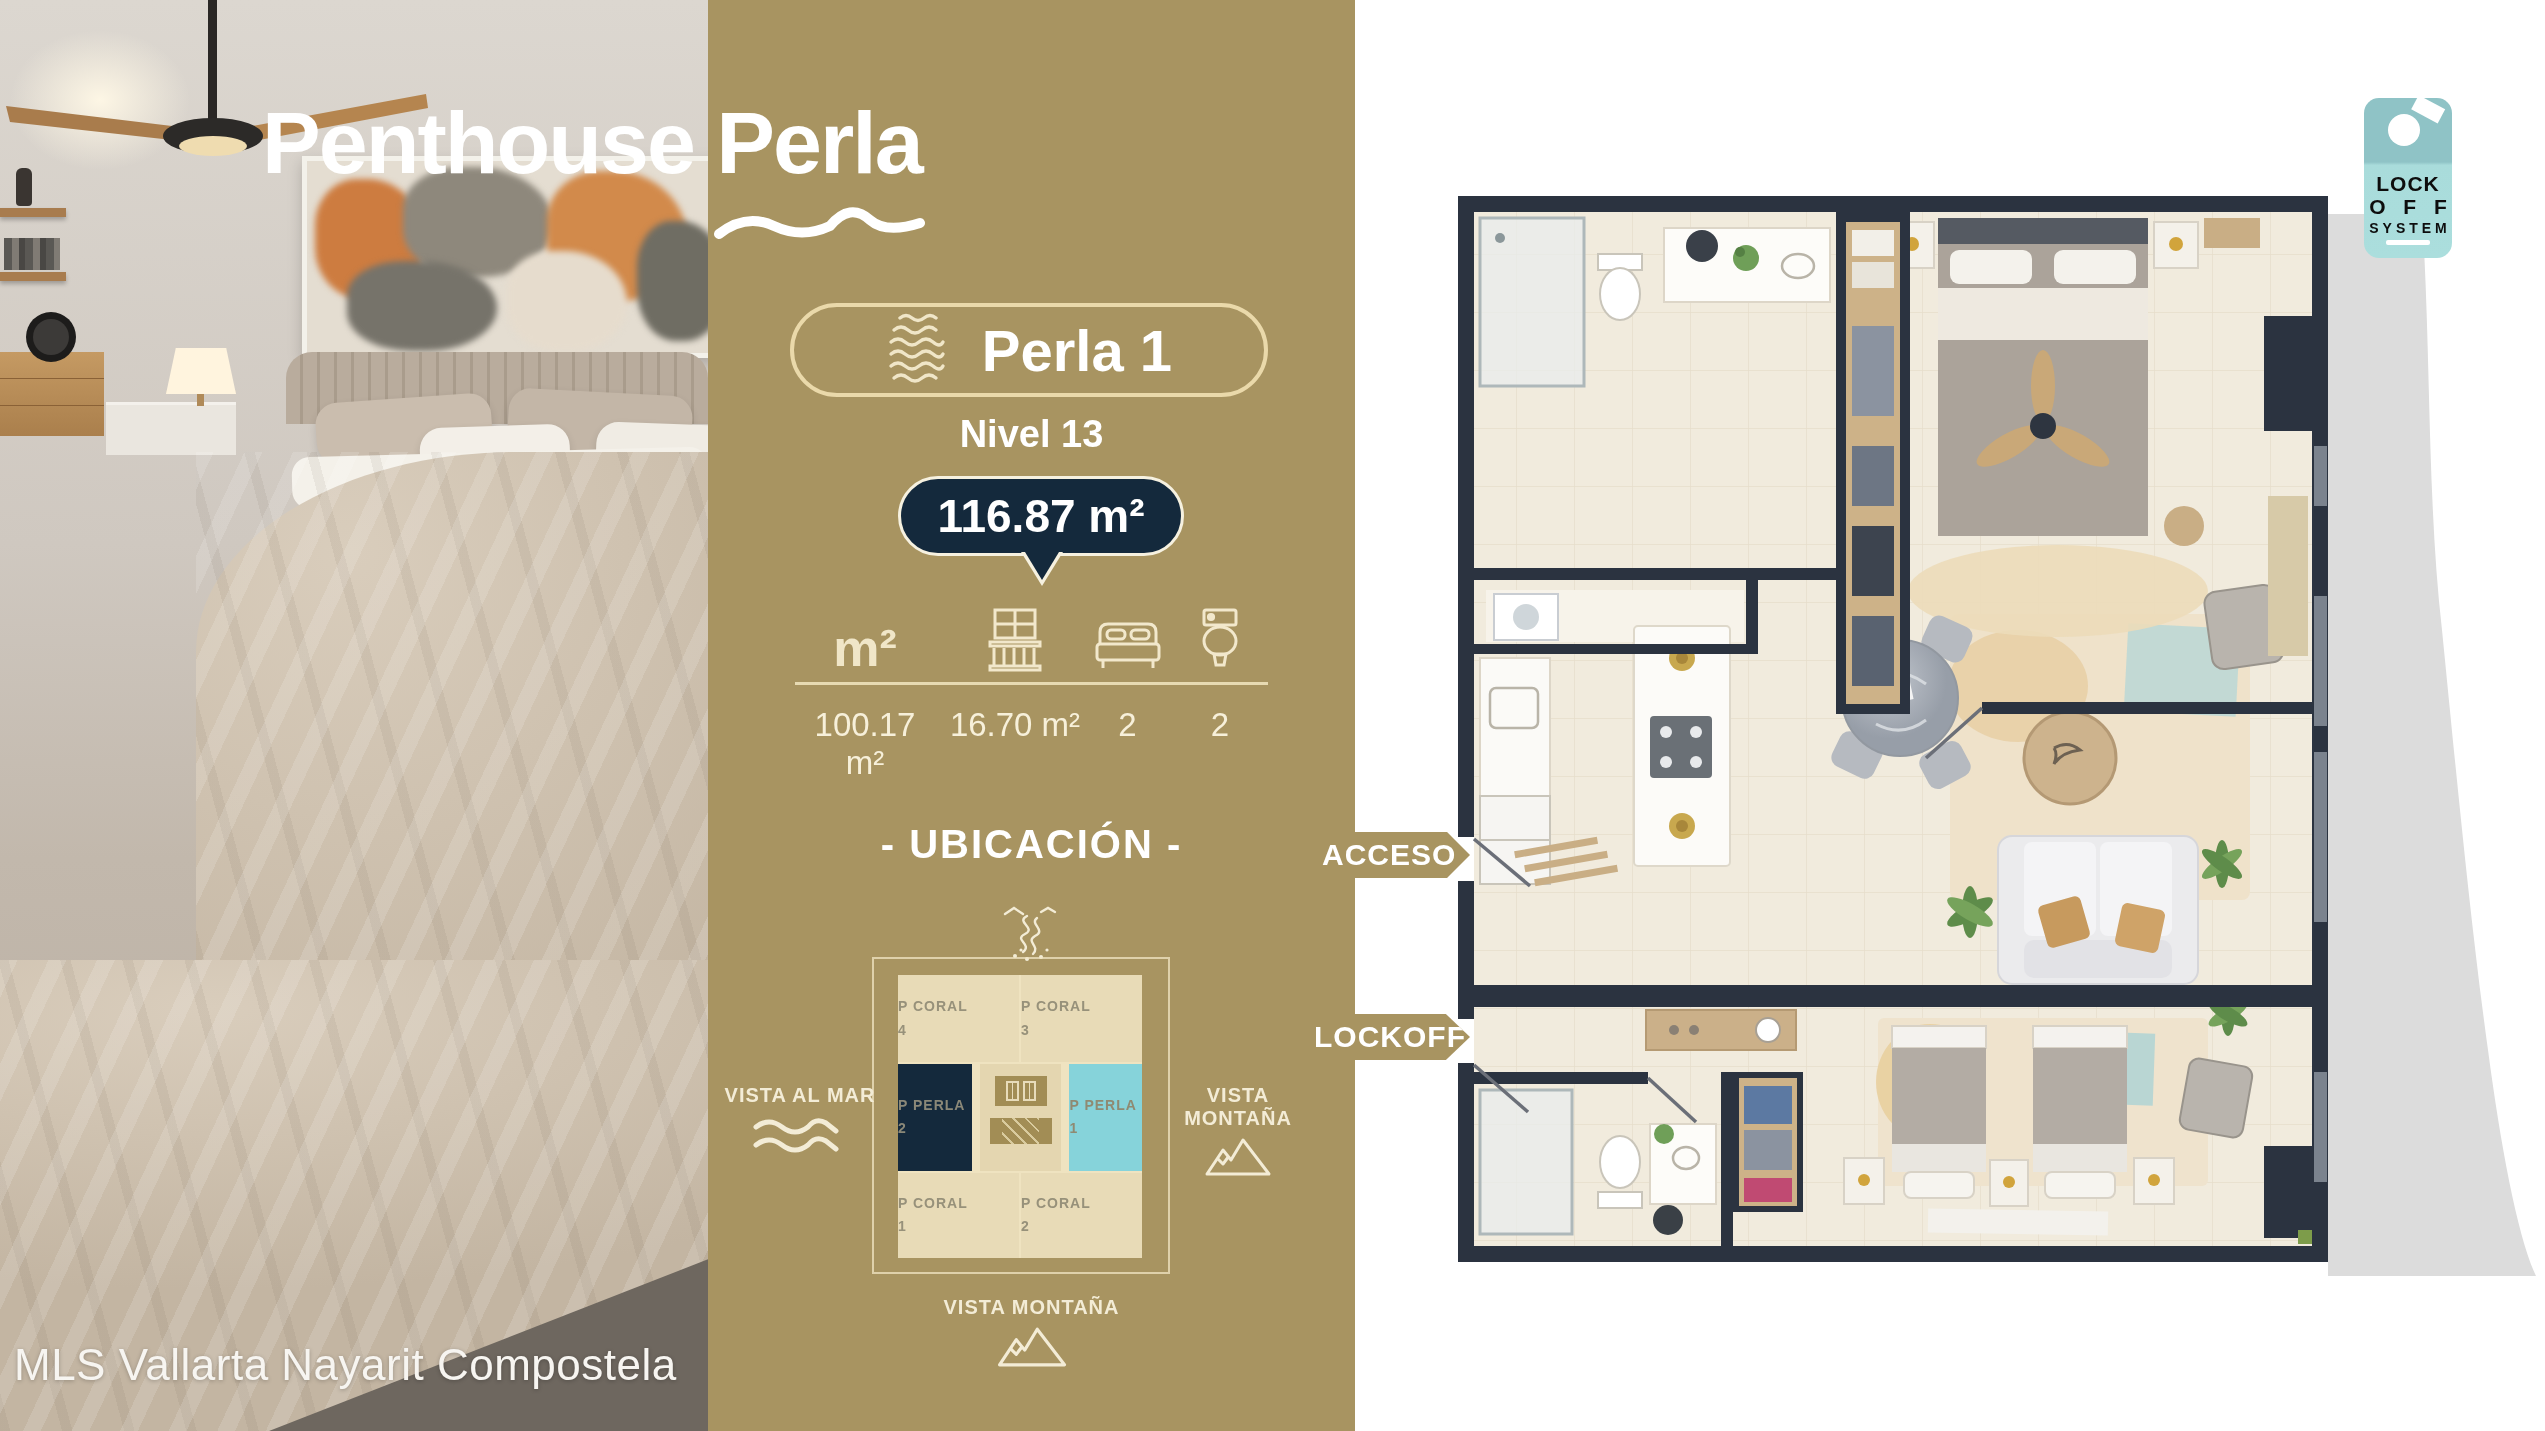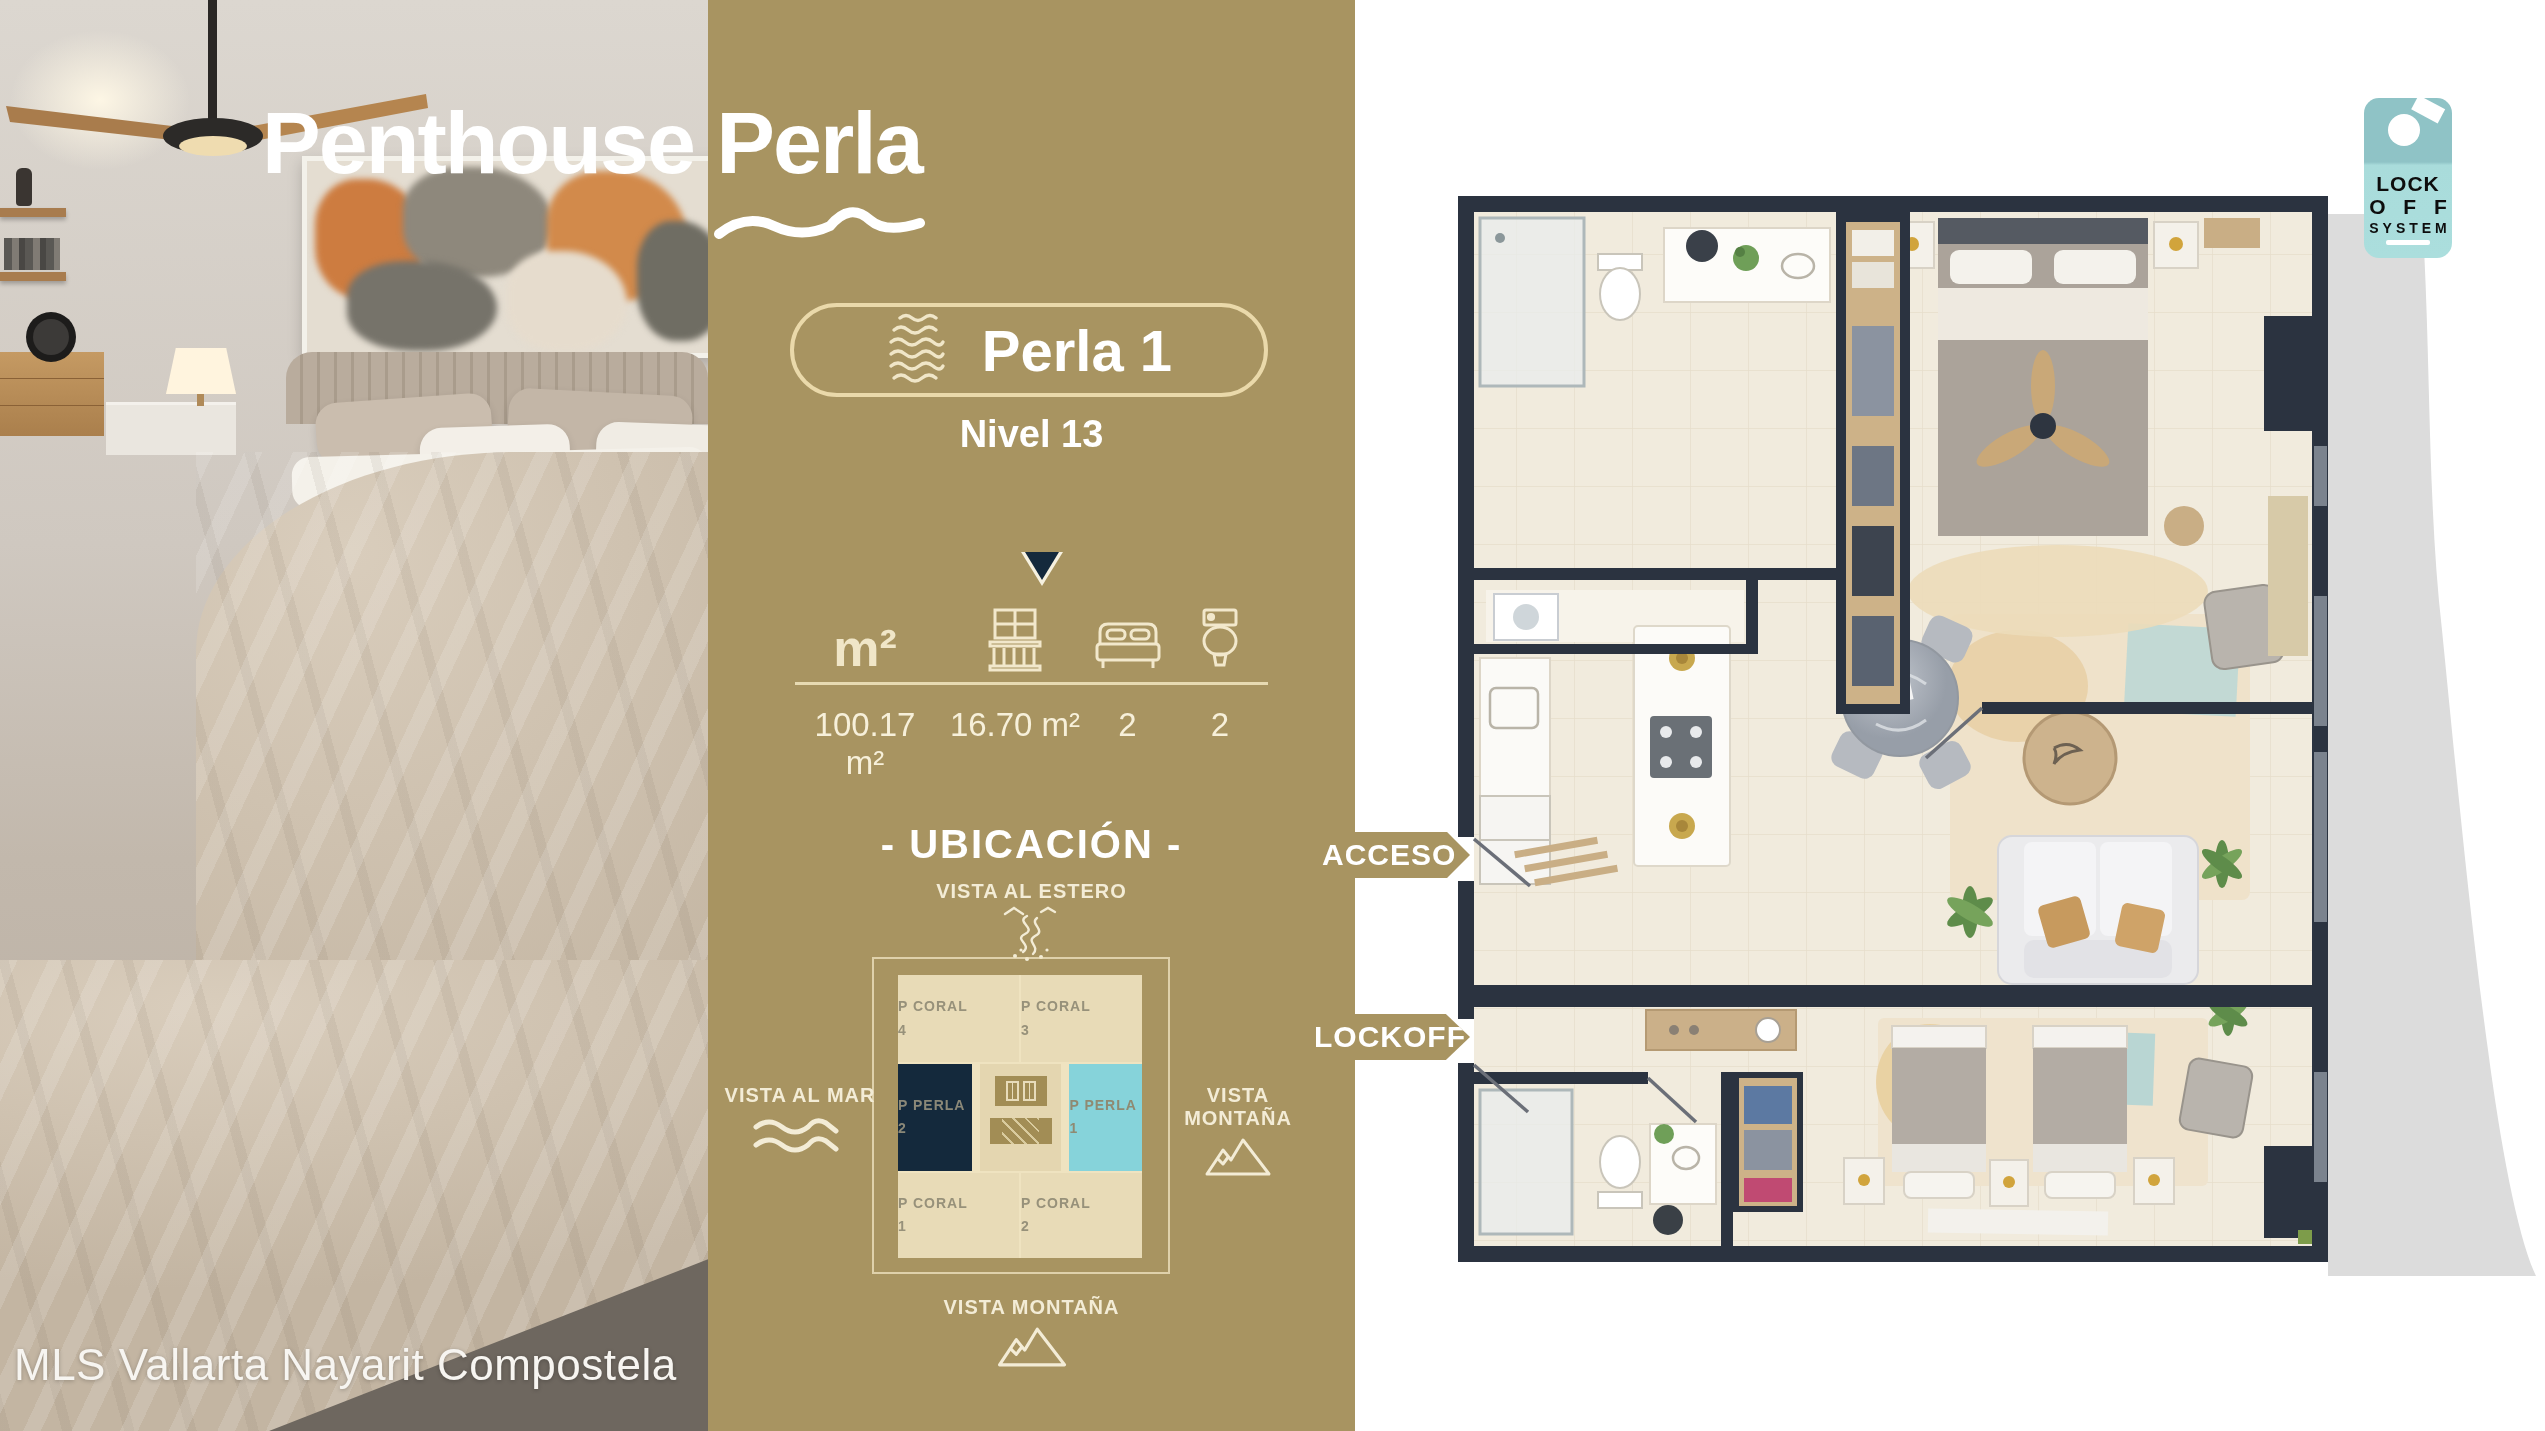--- a/index.html
+++ b/index.html
@@ -174,20 +174,23 @@
         <path d="M5,43 q7,-6 14,0 t14,0 t14,0 t10,0"></path>
         <path d="M5,55 q7,-6 14,0 t14,0 t14,0 t10,0"></path>
         <path d="M8,67 q7,-6 14,0 t14,0 t14,0"></path>
       </g>
     </svg>
     <span class="pill-label">Perla 1</span>
   </div>
 
   <div id="level" class="abs center-col">Nivel 13</div>
 
+  <div id="area-badge" class="abs">
+    <span>116.87 m²</span>
+  </div>
   <div class="abs ptr w"></div>
   <div class="abs ptr n"></div>
 
   <div class="stat-col" style="left:795px;width:140px;">
     <span class="m2txt">m²</span>
   </div>
   <div class="stat-col" style="left:940px;width:150px;">
     <svg width="58" height="64" viewBox="0 0 58 64">
       <g fill="none" stroke="#f2e8cc" stroke-width="3">
         <rect x="9" y="2" width="40" height="28"></rect>
@@ -225,21 +228,20 @@
       </g>
     </svg>
   </div>
   <div id="stats-line" class="abs"></div>
   <div class="stat-val" style="left:795px;width:140px;">100.17 m²</div>
   <div class="stat-val" style="left:940px;width:150px;">16.70 m²</div>
   <div class="stat-val" style="left:1090px;width:75px;">2</div>
   <div class="stat-val" style="left:1175px;width:90px;">2</div>
 
   <div id="ubicacion-title" class="abs center-col">- UBICACIÓN -</div>
-  <div id="vista-estero" class="abs center-col vista">VISTA AL ESTERO</div>
   <svg id="estero-icon" class="abs" width="110" height="56" viewBox="0 0 110 56">
     <g fill="none" stroke="#f3ecd6" stroke-width="2.4" stroke-linecap="round">
       <path d="M30,8 l9,-6 l9,6"></path>
       <path d="M66,6 l7,-4 l7,4"></path>
       <path d="M52,10 C40,16 62,22 50,28 C38,34 58,38 48,46"></path>
       <path d="M62,12 C54,18 72,24 60,30 C50,36 66,40 58,48"></path>
     </g>
     <g fill="#f3ecd6">
       <circle cx="40" cy="50" r="2"></circle>
         <circle cx="52" cy="53" r="2"></circle>

